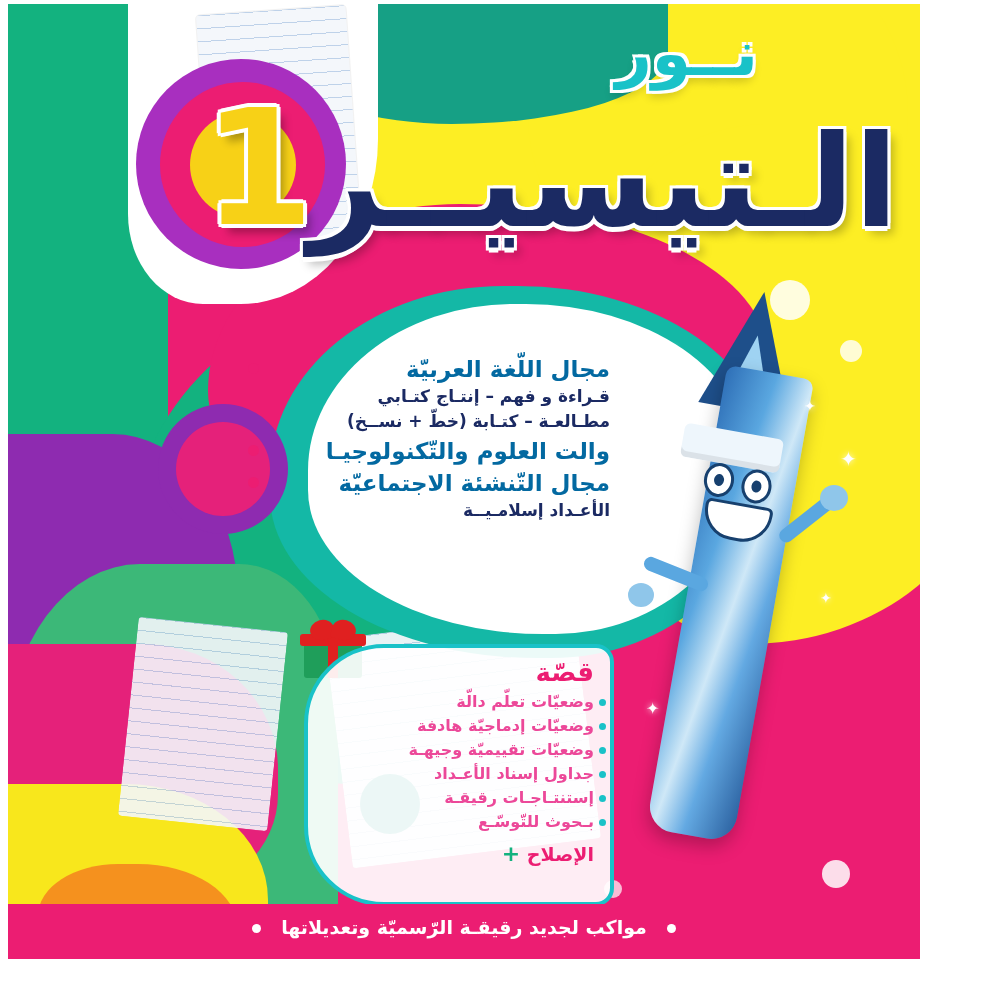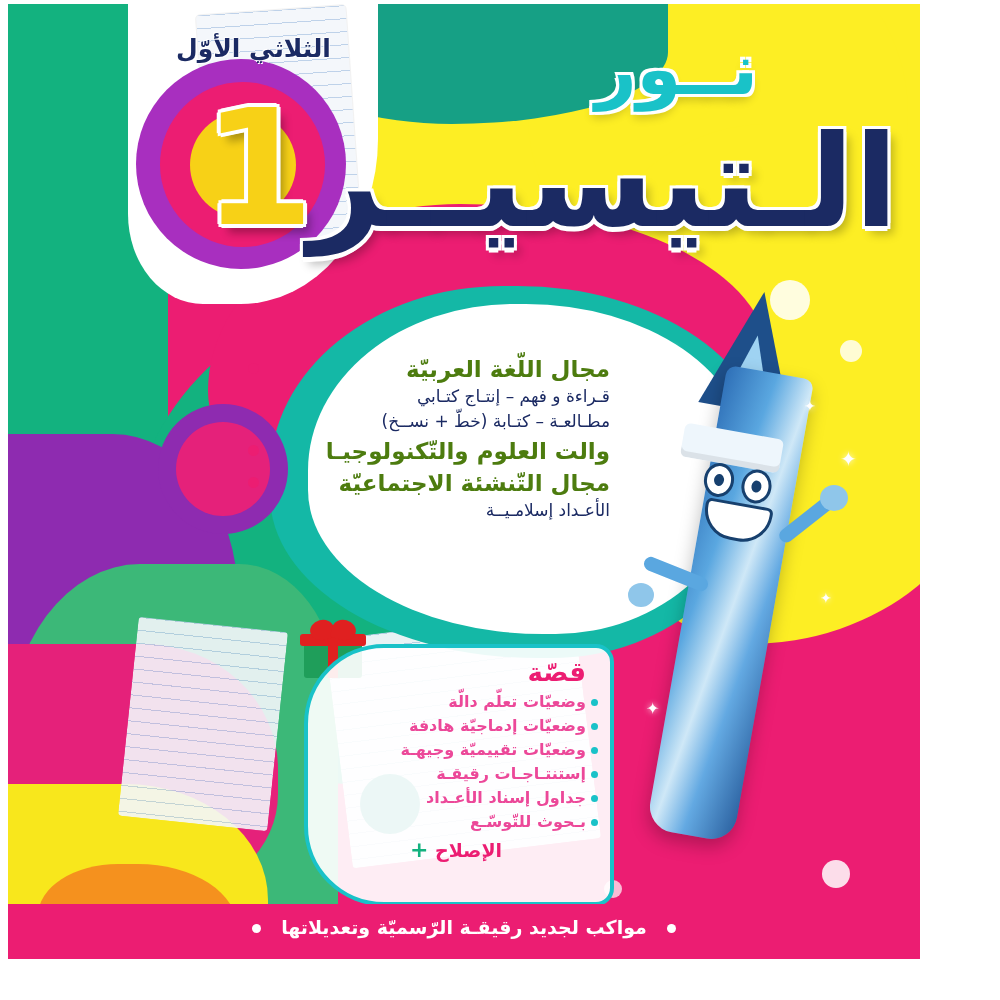--- a/index.html
+++ b/index.html
@@ -179,22 +179,22 @@
     color: #1b2a63;
     letter-spacing: -2px;
     text-shadow:
       3px 3px 0 #ffffff, -3px 3px 0 #ffffff, 3px -3px 0 #ffffff, -3px -3px 0 #ffffff,
       0 5px 0 #ffffff, 6px 8px 10px rgba(0,0,0,.25);
     white-space: nowrap;
   }
   .title-sub {
     position: absolute;
     right: 150px;
-    top: 11px;
-    font-size: 72px;
+    top: 0;
+    font-size: 63px;
     line-height: 1;
     font-weight: bold;
     color: #19c2c8;
     text-shadow:
       3px 3px 0 #ffffff, -3px 3px 0 #ffffff, 3px -3px 0 #ffffff, -3px -3px 0 #ffffff,
       0 6px 10px rgba(0,0,0,.2);
     white-space: nowrap;
   }
   .term-label {
     position: absolute;
@@ -234,26 +234,26 @@
     color: #1b2a63;
   }
   .subject-row {
     position: relative;
     margin-bottom: 2px;
   }
   .subject-title {
     font-size: 23px;
     font-weight: bold;
     line-height: 30px;
-    color: #4d7c0f;
+    color: #0369a1;
     white-space: nowrap;
   }
   .subject-desc {
     font-size: 17px;
-    font-weight: normal;
+    font-weight: bold;
     line-height: 25px;
     color: #1b2a63;
     letter-spacing: 1.5px;
     white-space: nowrap;
   }
   .bullet {
     position: absolute;
     width: 11px;
     height: 11px;
     border-radius: 50%;
@@ -266,21 +266,21 @@
   .story-panel {
     position: absolute;
     left: 296px;
     top: 640px;
     width: 310px;
     height: 262px;
     border: 4px solid #19c2c8;
     border-radius: 80px 18px 18px 80px;
     background: rgba(255,255,255,.92);
     box-sizing: border-box;
-    padding: 8px 24px 6px 18px;
+    padding: 8px 16px 6px 18px;
   }
   .story-title {
     text-align: right;
     font-size: 26px;
     font-weight: bold;
     color: #ec1d72;
     line-height: 32px;
     margin-bottom: 2px;
   }
   .feature {
@@ -295,25 +295,25 @@
   }
   .feature .fbullet {
     position: absolute;
     width: 7px; height: 7px;
     border-radius: 50%;
     background: #19c2c8;
     right: -12px;
     top: 9px;
   }
   .plus-line {
-    text-align: center;
+    text-align: right;
     font-size: 19px;
     font-weight: bold;
     color: #ec1d72;
-    line-height: 28px;
+    line-height: 36px;
     margin-top: 2px;
   }
   .plus-line .plus {
     color: #13b27f;
     font-size: 22px;
   }
 
   
   .gift {
     position: absolute;
@@ -525,21 +525,20 @@
     <div class="circ c-teal-dot"></div>
     <div class="circ c-white-dot1"></div>
     <div class="circ c-white-dot2"></div>
     <div class="circ c-white-dot3"></div>
     <div class="circ c-white-dot4"></div>
 
     <div class="title-wrap">
       <div class="title-sub">نــور</div>
       <div class="title-main">الـتيسيــر</div>
     </div>
-    <div class="term-label">الثلاثي الأوّل</div>
     <div class="level-number">1</div>
 
     <div class="subjects">
       <div class="subject-row">
         <span class="bullet"></span>
         <div class="subject-title">مجال اللّغة العربيّة</div>
         <div class="subject-desc">قـراءة و فهم – إنتـاج كتـابي</div>
         <div class="subject-desc">مطـالعـة – كتـابة (خطّ + نســخ)</div>
       </div>
       <div class="subject-row">
@@ -559,22 +558,22 @@
       <div class="gribv"></div>
       <div class="gbowl"></div>
       <div class="gbowr"></div>
     </div>
 
     <div class="story-panel">
       <div class="story-title">قصّة</div>
       <div class="feature"><span class="fbullet"></span><span>وضعيّات تعلّم دالّة</span></div>
       <div class="feature"><span class="fbullet"></span><span>وضعيّات إدماجيّة هادفة</span></div>
       <div class="feature"><span class="fbullet"></span><span>وضعيّات تقييميّة وجيهـة</span></div>
+      <div class="feature"><span class="fbullet"></span><span>جداول إسناد الأعـداد</span></div>
       <div class="feature"><span class="fbullet"></span><span>إستنتـاجـات رقيقـة</span></div>
-      <div class="feature"><span class="fbullet"></span><span>جداول إسناد الأعـداد</span></div>
       <div class="feature"><span class="fbullet"></span><span>بـحوث للتّوسّـع</span></div>
       <div class="plus-line">
         <span>الإصلاح</span>
         <span class="plus">+</span>
       </div>
     </div>
 
     <div class="pen">
       <div class="nib"></div>
       <div class="nib2"></div>

